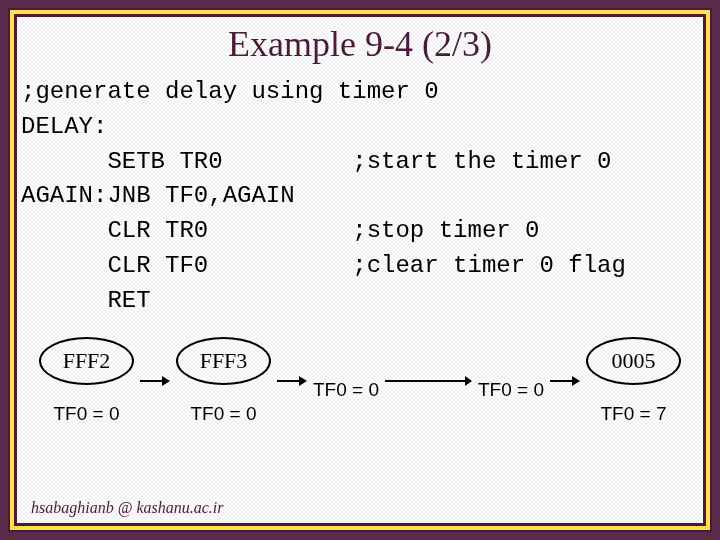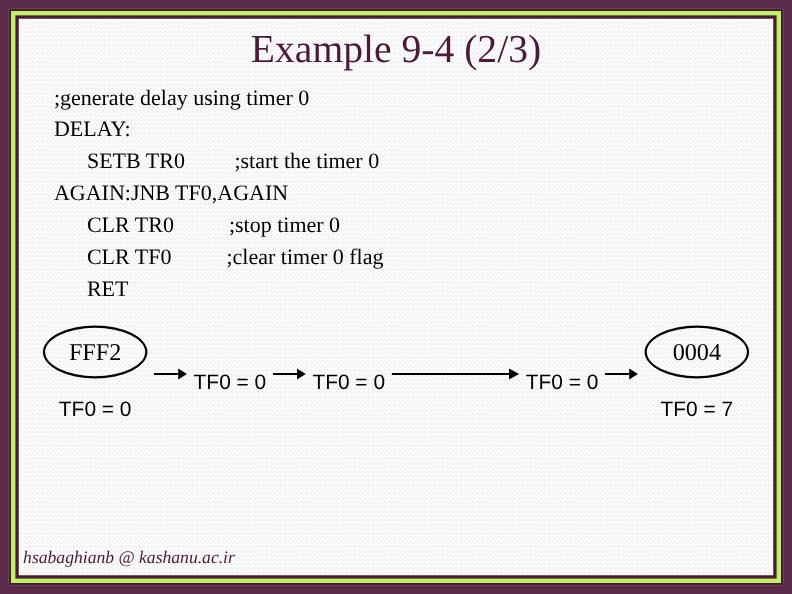--- a/index.html
+++ b/index.html
@@ -6,21 +6,21 @@
   body {
     width: 720px;
     height: 540px;
     background: #5a2a4a;
     padding: 8px;
     font-family: Georgia, 'Times New Roman', serif;
   }
   .outer-frame {
     width: 100%;
     height: 100%;
-    background: #bef264;
+    background: #fde047;
     border: 2px solid #4a1a3a;
     padding: 4px;
   }
   .inner-frame {
     width: 100%;
     height: 100%;
     border: 3px solid #4a1a3a;
     background: repeating-conic-gradient(#f0f0f0 0% 25%, #ffffff 0% 50%) 0 0 / 4px 4px;
     position: relative;
     display: flex;
@@ -28,24 +28,24 @@
   }
   .title {
     text-align: center;
     font-family: 'Comic Sans MS', cursive;
     font-size: 36px;
     color: #4a1a3a;
     margin-top: 6px;
     margin-bottom: 10px;
   }
   .code-block {
-    font-family: Liberation Serif, serif;
-    font-size: 20px;
+    font-family: Liberation Mono, monospace;
+    font-size: 24px;
     color: #000;
-    padding: 0 32px;
+    padding: 0 4px;
     line-height: 1.45;
     white-space: pre;
   }
   .diagram {
     display: flex;
     align-items: center;
     padding: 18px 22px 0 22px;
     gap: 6px;
   }
   .state {
@@ -73,21 +73,21 @@
   .arrow {
     display: flex;
     align-items: center;
     height: 48px;
   }
   .arrow svg { display: block; }
   .arrow-long { flex: 1; }
   .footer {
     position: absolute;
     bottom: 6px;
-    left: 4px;
+    left: 14px;
     right: 14px;
     display: flex;
     justify-content: space-between;
     font-family: 'Times New Roman', serif;
     font-size: 16px;
     font-style: italic;
     color: #4a1a3a;
   }
   .footer .right { font-style: normal; }
   .footer .pagenum { color: #c00; font-style: normal; }
@@ -113,20 +113,21 @@
         <div class="ellipse">FFF2</div>
         <div class="tf-label">TF0 = 0</div>
       </div>
       <div class="arrow">
         <svg width="30" height="12">
             <line x1="0" y1="6" x2="22" y2="6" stroke="#000" stroke-width="2"></line>
             <polygon points="22,1 30,6 22,11" fill="#000"></polygon>
           </svg>
       </div>
       <div class="state">
+        <div class="ellipse">FFF3</div>
         <div class="tf-label">TF0 = 0</div>
       </div>
       <div class="arrow">
         <svg width="30" height="12">
             <line x1="0" y1="6" x2="22" y2="6" stroke="#000" stroke-width="2"></line>
             <polygon points="22,1 30,6 22,11" fill="#000"></polygon>
           </svg>
       </div>
       <div class="state">
         <div class="tf-label">TF0 = 0</div>
@@ -140,21 +141,21 @@
       <div class="state">
         <div class="tf-label">TF0 = 0</div>
       </div>
       <div class="arrow">
         <svg width="30" height="12">
             <line x1="0" y1="6" x2="22" y2="6" stroke="#000" stroke-width="2"></line>
             <polygon points="22,1 30,6 22,11" fill="#000"></polygon>
           </svg>
       </div>
       <div class="state">
-        <div class="ellipse">0004</div>
+        <div class="ellipse">0005</div>
         <div class="tf-label">TF0 = 7</div>
       </div>
     </div>
 
     <div class="footer">
       <span>hsabaghianb @ kashanu.ac.ir</span>
     </div>
 
   </div>
 </div>

